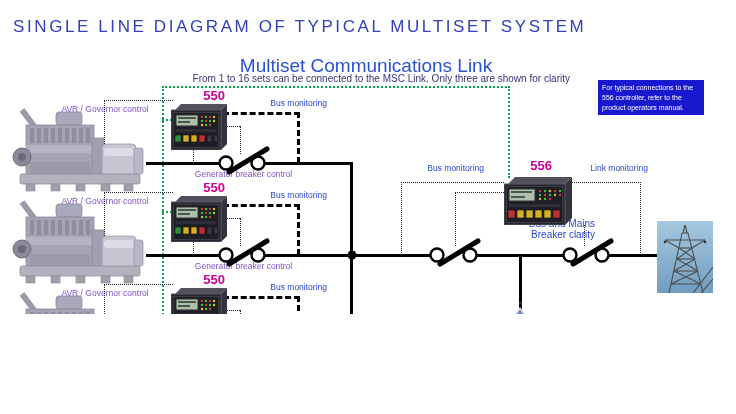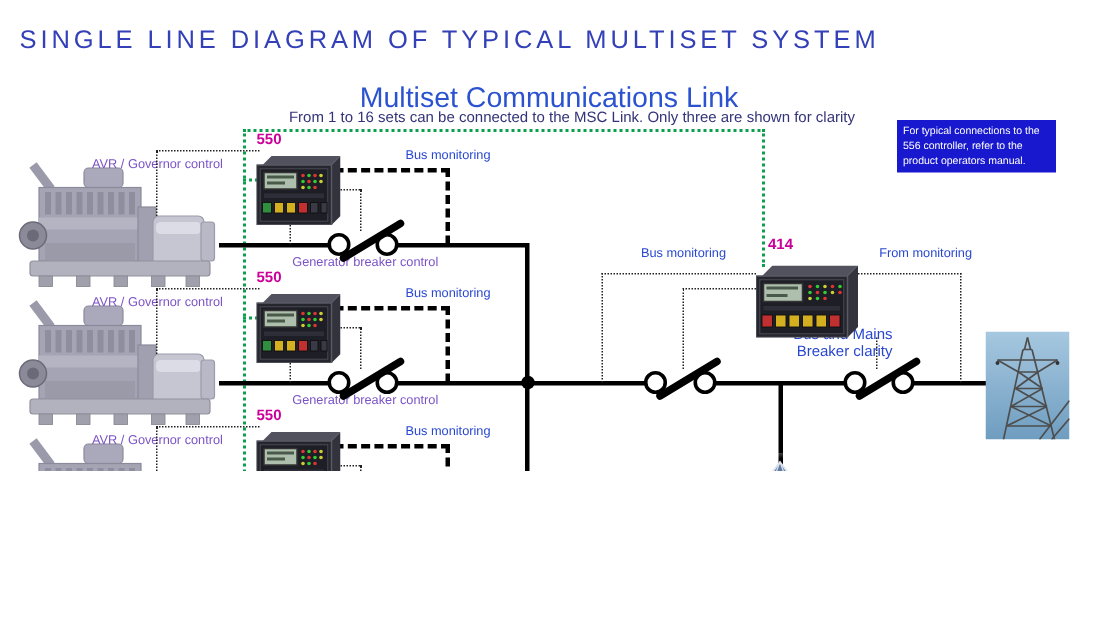--- a/index.html
+++ b/index.html
@@ -8,21 +8,21 @@
   .abs{position:absolute;}
   .title{position:absolute;left:13px;top:17px;font-size:17px;letter-spacing:2.6px;
          color:#3340b8;white-space:nowrap;}
   .msc-head{position:absolute;left:216px;top:55px;width:300px;text-align:center;
             font-size:19px;color:#2b53d0;}
   .msc-sub{position:absolute;left:160px;top:73px;width:410px;text-align:right;
            font-size:10px;color:#333379;}
   .lbl{position:absolute;text-align:center;font-size:8.5px;white-space:nowrap;}
   .purple{color:#7a52c6;}
   .blue{color:#2847d0;text-align:right;}
-  .model{position:absolute;text-align:left;font-size:10px;font-weight:bold;color:#cc0099;}
+  .model{position:absolute;text-align:right;font-size:13px;font-weight:bold;color:#cc0099;}
   .load-lbl{position:absolute;left:468px;top:380px;width:106px;text-align:center;
             font-size:10.5px;font-weight:bold;letter-spacing:4px;color:#cc0099;}
   .note{position:absolute;left:598px;top:80px;width:98px;background:#1818cf;color:#fff;
         font-size:7px;line-height:1.4;padding:3px 4px;}
   .solid-h{position:absolute;height:3px;background:#000;}
   .solid-v{position:absolute;width:3px;background:#000;}
   .dot-h{position:absolute;height:0;border-top:1.5px dotted #222;}
   .dot-v{position:absolute;width:0;border-left:1.5px dotted #222;}
   .dash-h{position:absolute;height:0;border-top:3px dashed #000;}
   .dash-v{position:absolute;width:0;border-left:3px dashed #000;}
@@ -304,22 +304,22 @@
           <rect x="12" y="31" width="6" height="7" fill="#d4b021"></rect>
           <rect x="20" y="31" width="6" height="7" fill="#d4b021"></rect>
           <rect x="28" y="31" width="6" height="7" fill="#c03030"></rect>
           <rect x="36" y="31" width="5" height="7" fill="#3a3a46"></rect>
           <rect x="43" y="31" width="4" height="7" fill="#3a3a46"></rect>
         </g>
     </svg>
   </div>
 
   <div class="lbl blue" style="left:384px;top:163px;width:100px;">Bus monitoring</div>
-  <div class="model" style="left:512px;top:158px;width:40px;">414</div>
-  <div class="lbl blue" style="left:552px;top:163px;width:96px;">From monitoring</div>
+  <div class="model" style="left:512px;top:158px;width:40px;">556</div>
+  <div class="lbl blue" style="left:552px;top:163px;width:96px;">Link monitoring</div>
   <div class="lbl blue" style="left:455px;top:218px;width:140px;font-size:10px;">
     <span>Bus and Mains</span><br>
     <span>Breaker clarity</span>
   </div>
   <div class="dot-h" style="left:401px;top:182px;width:103px;"></div>
   <div class="dot-v" style="left:401px;top:182px;height:73px;"></div>
   <div class="dot-h" style="left:455px;top:192px;width:49px;"></div>
   <div class="dot-v" style="left:455px;top:192px;height:54px;"></div>
   <div class="dot-v" style="left:584px;top:225px;height:21px;"></div>
   <div class="dot-h" style="left:570px;top:182px;width:71px;"></div>

